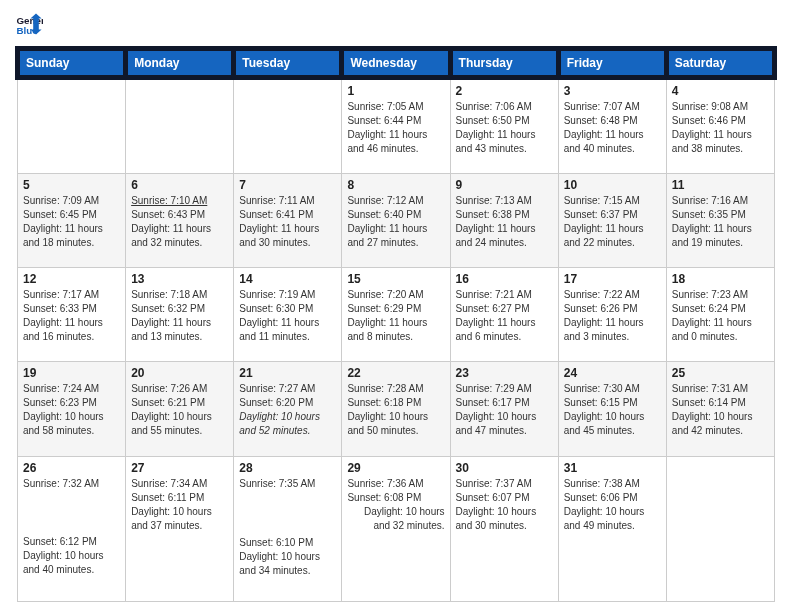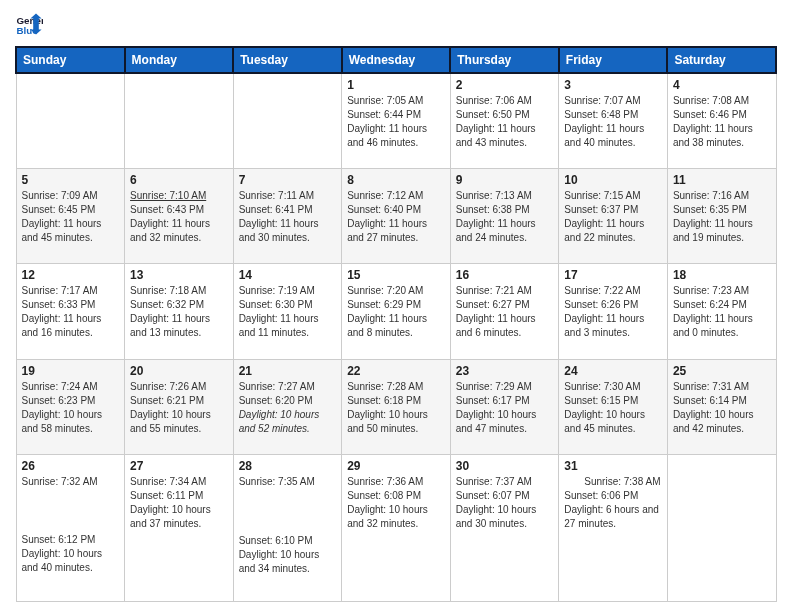--- a/index.html
+++ b/index.html
@@ -50,21 +50,21 @@
       width: 100%;
       flex: 1;
       table-layout: fixed;
     }
     .calendar th {
       background: #1565c0;
       color: #fff;
       text-align: left;
       padding: 5px 6px;
       font-size: 12px;
-      border: 2px solid #0f172a;
+      border: 5px solid #0f172a;
     }
     .calendar td {
       border: 1px solid #ccc;
       vertical-align: top;
       padding: 4px 5px;
       font-size: 10px;
       color: #333;
       width: calc(100% / 7);
       height: 82px;
     }
@@ -128,31 +128,31 @@
             <div style="line-height: 1.4;">Daylight: 11 hours and 43 minutes.</div>
           </td>
           <td>
             <span class="day-number">3</span>
             <div style="line-height: 1.4;">Sunrise: 7:07 AM</div>
             <div style="line-height: 1.4;">Sunset: 6:48 PM</div>
             <div style="line-height: 1.4;">Daylight: 11 hours and 40 minutes.</div>
           </td>
           <td>
             <span class="day-number">4</span>
-            <div style="line-height: 1.4;">Sunrise: 7:08 AM</div>
+            <div style="line-height: 1.4;">Sunrise: 9:08 AM</div>
             <div style="line-height: 1.4;">Sunset: 6:46 PM</div>
             <div style="line-height: 1.4;">Daylight: 11 hours and 38 minutes.</div>
           </td>
         </tr>
         <tr>
           <td>
             <span class="day-number">5</span>
             <div style="line-height: 1.4;">Sunrise: 7:09 AM</div>
             <div style="line-height: 1.4;">Sunset: 6:45 PM</div>
-            <div style="line-height: 1.4;">Daylight: 11 hours and 45 minutes.</div>
+            <div style="line-height: 1.4;">Daylight: 11 hours and 18 minutes.</div>
           </td>
           <td>
             <span class="day-number">6</span>
             <div style="line-height: 1.4; text-decoration: underline;">Sunrise: 7:10 AM</div>
             <div style="line-height: 1.4;">Sunset: 6:43 PM</div>
             <div style="line-height: 1.4;">Daylight: 11 hours and 32 minutes.</div>
           </td>
           <td>
             <span class="day-number">7</span>
             <div style="line-height: 1.4;">Sunrise: 7:11 AM</div>
@@ -288,31 +288,31 @@
           <td>
             <span class="day-number">28</span>
             <div style="line-height: 1.4;">Sunrise: 7:35 AM</div>
             <div style="line-height: 1.4; margin-top: 45px;">Sunset: 6:10 PM</div>
             <div style="line-height: 1.4;">Daylight: 10 hours and 34 minutes.</div>
           </td>
           <td>
             <span class="day-number">29</span>
             <div style="line-height: 1.4;">Sunrise: 7:36 AM</div>
             <div style="line-height: 1.4;">Sunset: 6:08 PM</div>
-            <div style="line-height: 1.4;">Daylight: 10 hours and 32 minutes.</div>
+            <div style="line-height: 1.4; text-align: right;">Daylight: 10 hours and 32 minutes.</div>
           </td>
           <td>
             <span class="day-number">30</span>
             <div style="line-height: 1.4;">Sunrise: 7:37 AM</div>
             <div style="line-height: 1.4;">Sunset: 6:07 PM</div>
             <div style="line-height: 1.4;">Daylight: 10 hours and 30 minutes.</div>
           </td>
           <td>
             <span class="day-number">31</span>
-            <div style="line-height: 1.4; margin-left: 20px;">Sunrise: 7:38 AM</div>
+            <div style="line-height: 1.4;">Sunrise: 7:38 AM</div>
             <div style="line-height: 1.4;">Sunset: 6:06 PM</div>
-            <div style="line-height: 1.4;">Daylight: 6 hours and 27 minutes.</div>
+            <div style="line-height: 1.4;">Daylight: 10 hours and 49 minutes.</div>
           </td>
           <td class="empty"></td>
         </tr>
       </tbody>
   </table>
 </div>
 
 </body></html>

